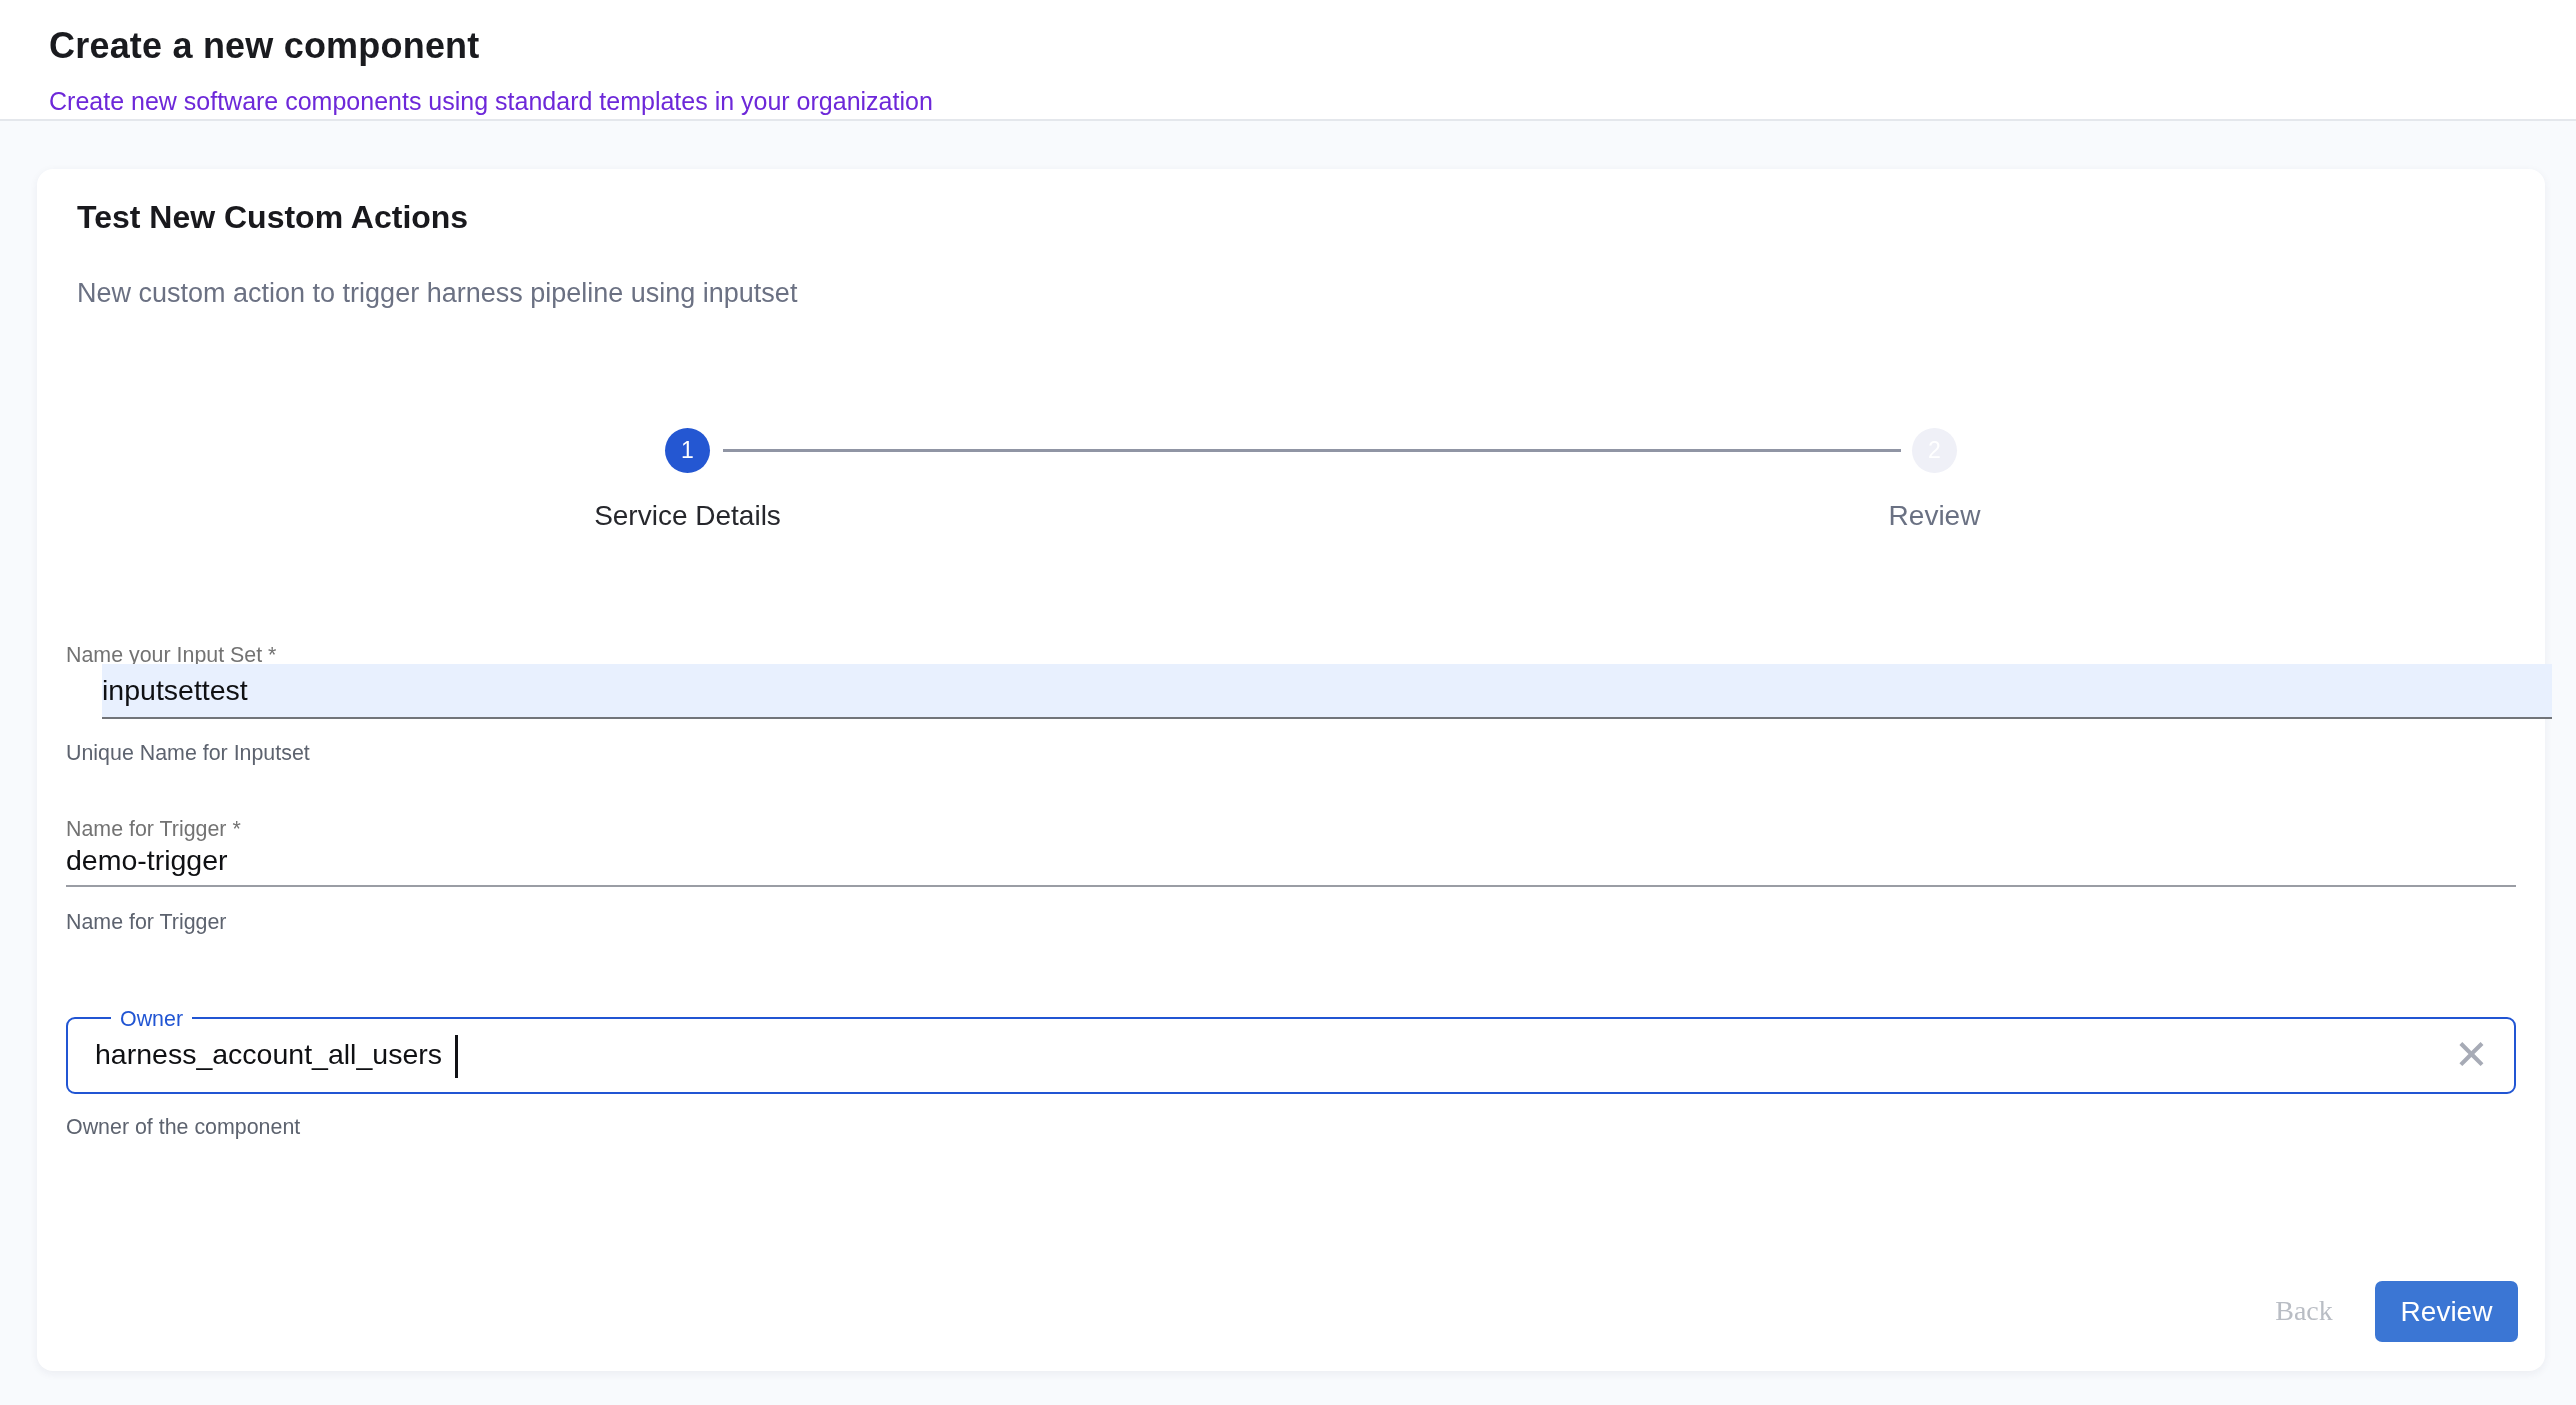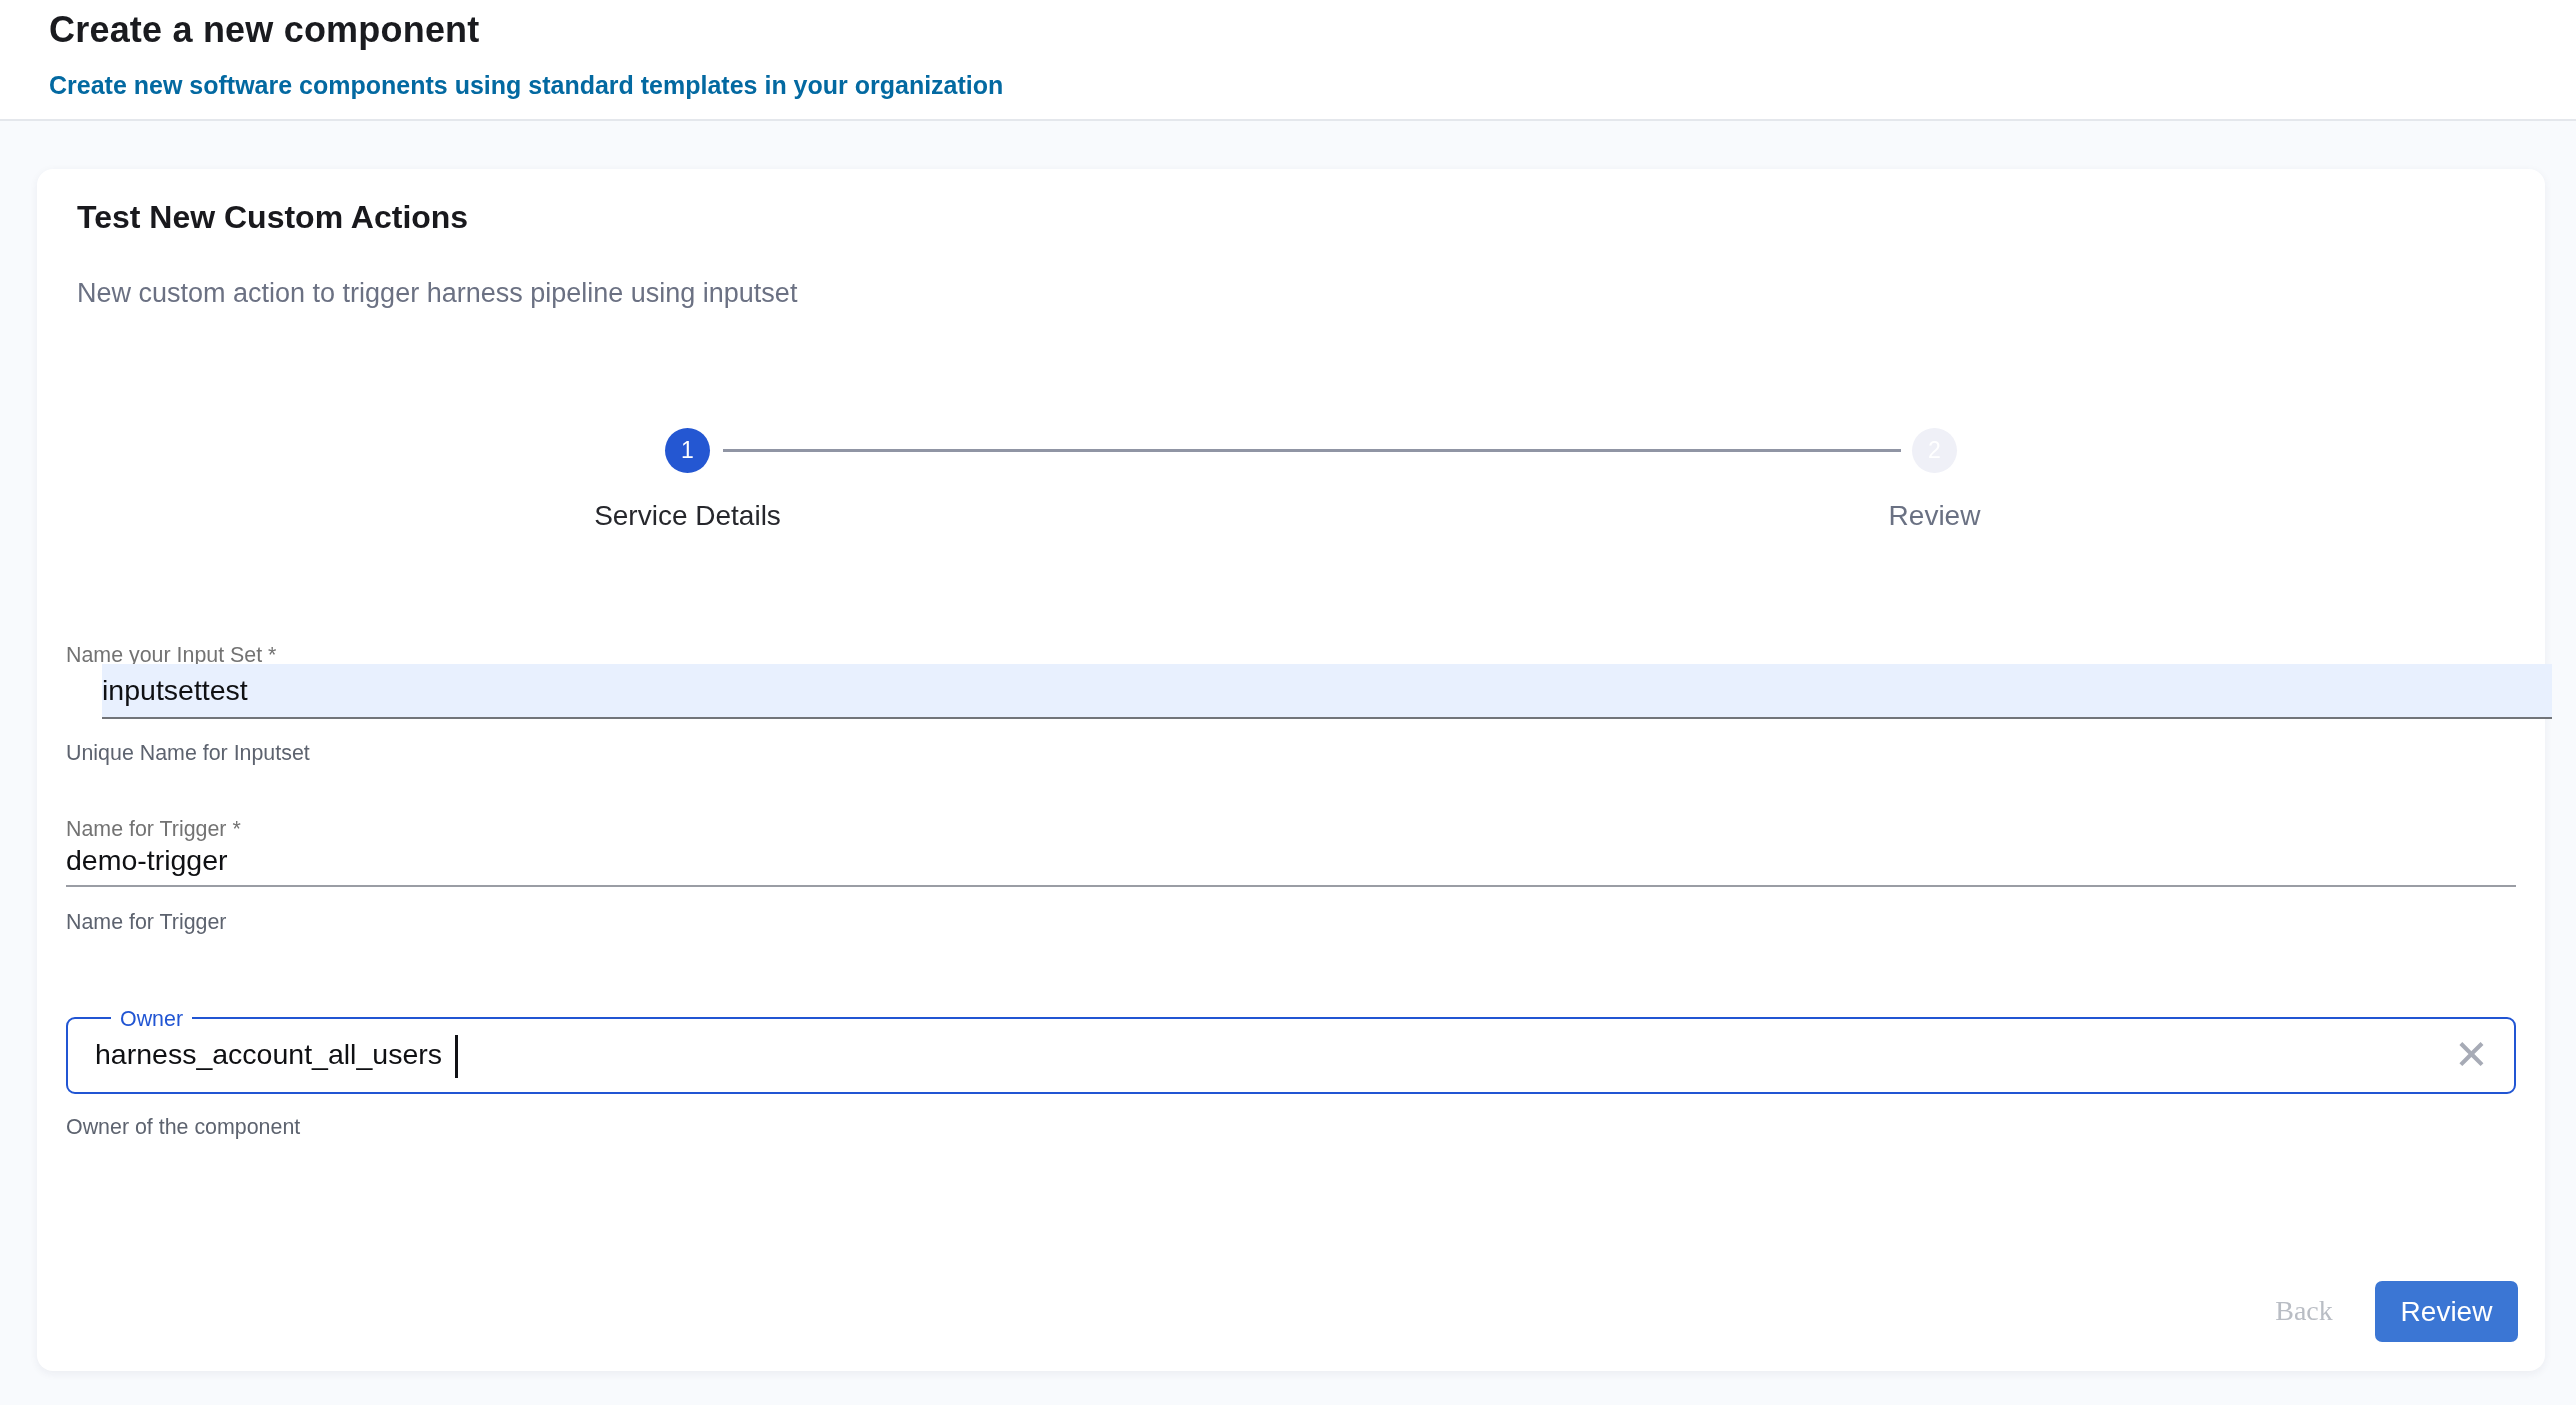--- a/index.html
+++ b/index.html
@@ -5,28 +5,28 @@
   * { box-sizing: border-box; margin: 0; padding: 0; }
   html, body {
     width: 2576px; height: 1406px;
     font-family: "Liberation Sans", sans-serif;
     background: #ffffff;
     overflow: hidden;
   }
   .page { position: relative; width: 2576px; height: 1406px; }
 
   
-  .header { position: absolute; left: 0; top: 0; width: 2576px; height: 125px; background: #ffffff; }
+  .header { position: absolute; left: 0; top: 16px; width: 2576px; height: 125px; background: #ffffff; }
   .page-title {
     position: absolute; left: 49px; top: 9px;
     font-size: 36px; font-weight: 700; color: #1a1b1f; letter-spacing: 0.2px;
   }
   .page-subtitle {
     position: absolute; left: 49px; top: 71px;
-    font-size: 25px; font-weight: 700; color: #0369a1;
+    font-size: 25px; font-weight: 400; color: #6d28d9;
   }
   .header-divider {
     position: absolute; left: 0; top: 119px; width: 2576px; height: 1.8px; background: #e4e7ec;
   }
 
   
   .content { position: absolute; left: 0; top: 121px; width: 2576px; height: 1284px; background: #f8fafd; }
   .card {
     position: absolute; left: 37px; top: 48px; width: 2508px; height: 1202px;
     background: #ffffff; border-radius: 16px;

